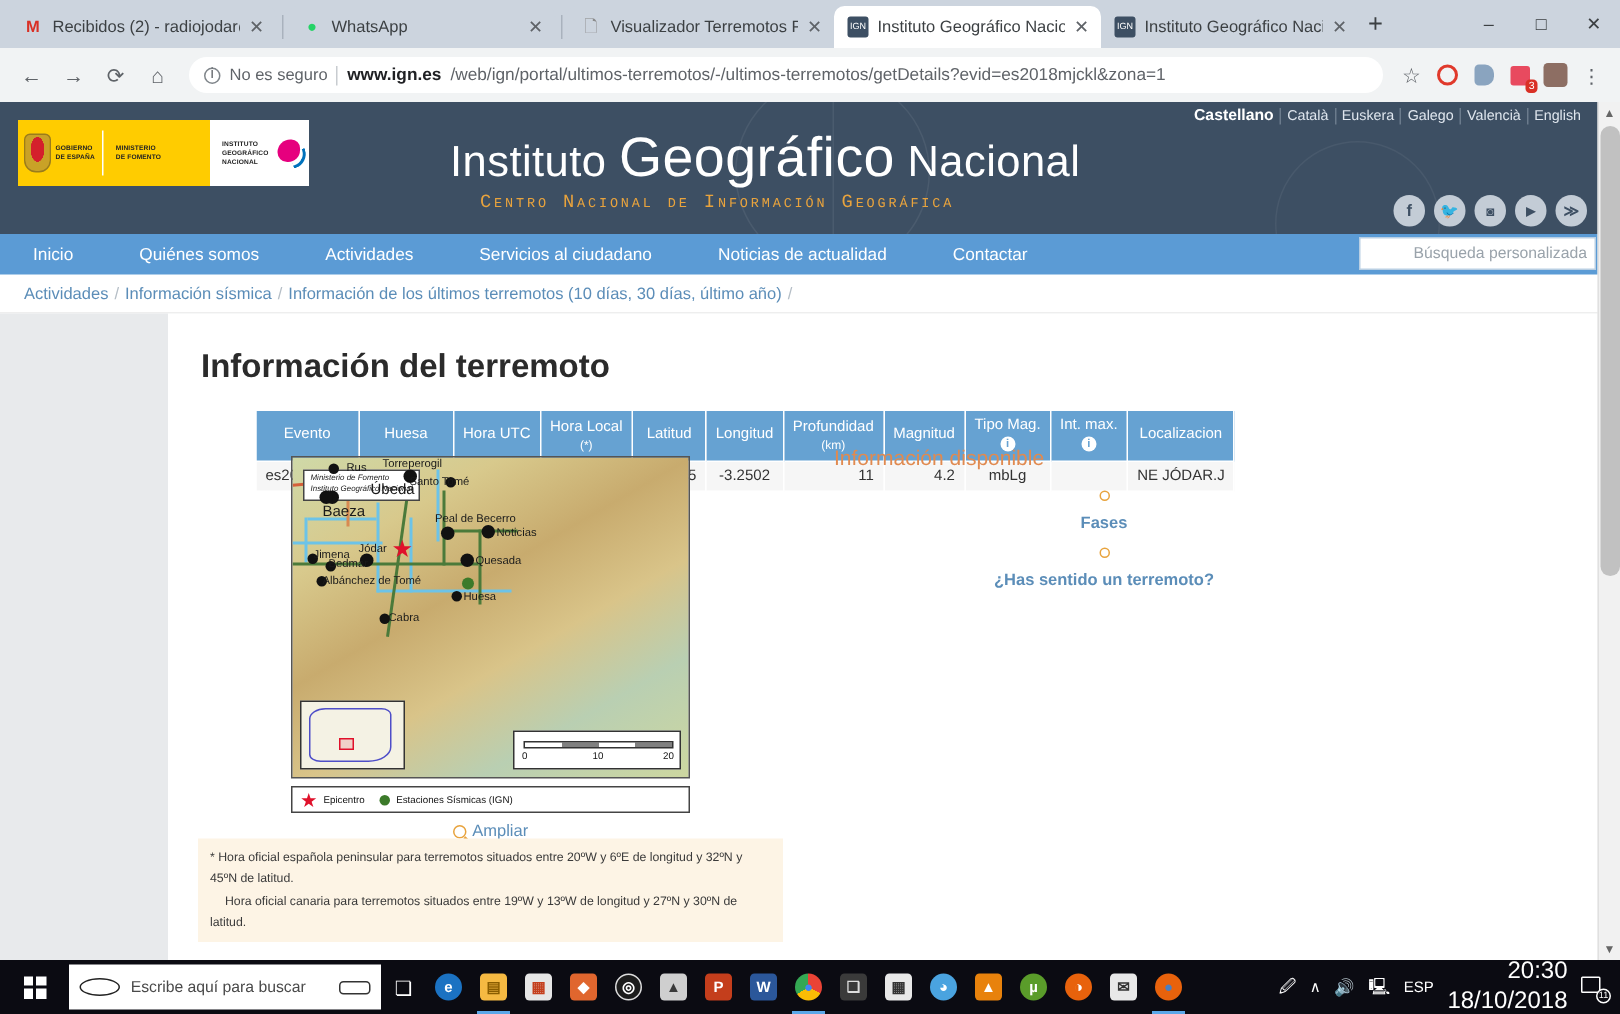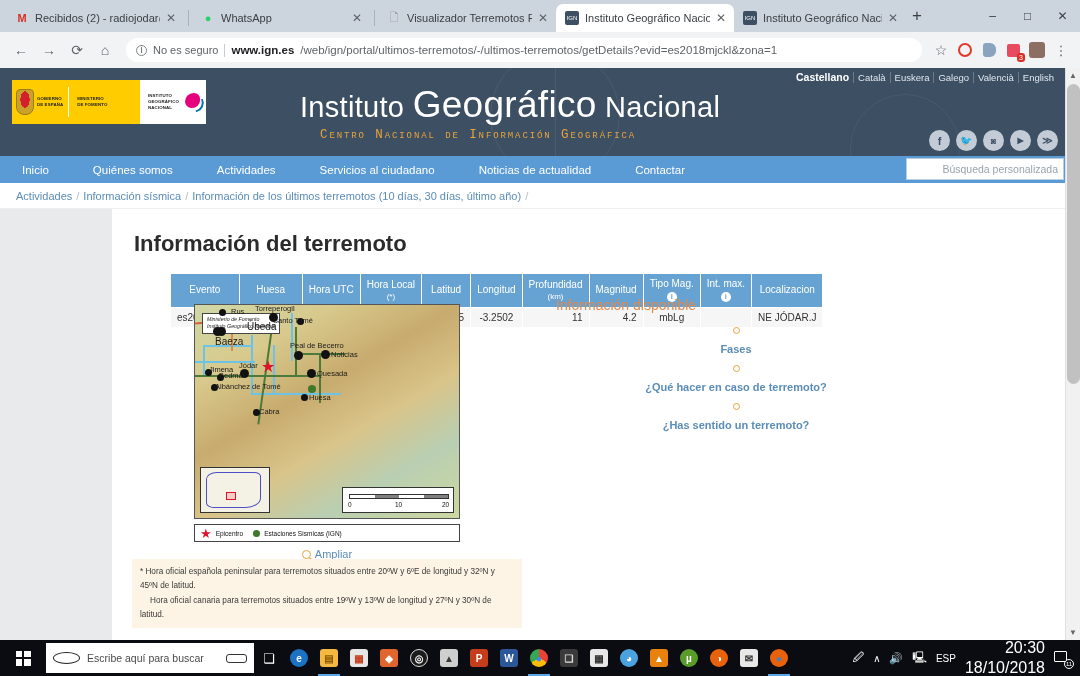--- a/index.html
+++ b/index.html
@@ -420,24 +420,20 @@
         </div>
 
         <div class="rightcol">
           <h2>Información disponible</h2>
           <div class="dlink">
             <span class="ring"></span>
             <span>Fases</span>
           </div>
           <div class="dlink">
             <span class="ring"></span>
-            <span>¿Qué hacer en caso de terremoto?</span>
-          </div>
-          <div class="dlink">
-            <span class="ring"></span>
             <span>¿Has sentido un terremoto?</span>
           </div>
         </div>
 
       </div>
     </div>
   </div>
 
   <div class="scrollbar">
     <div class="scrollup" style="top:3px;">▲</div>

